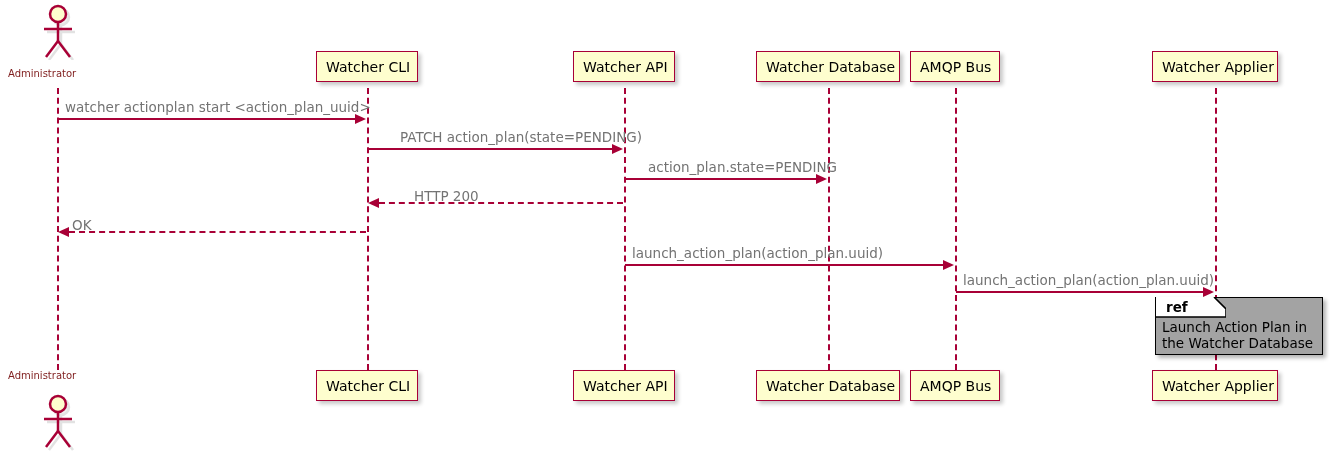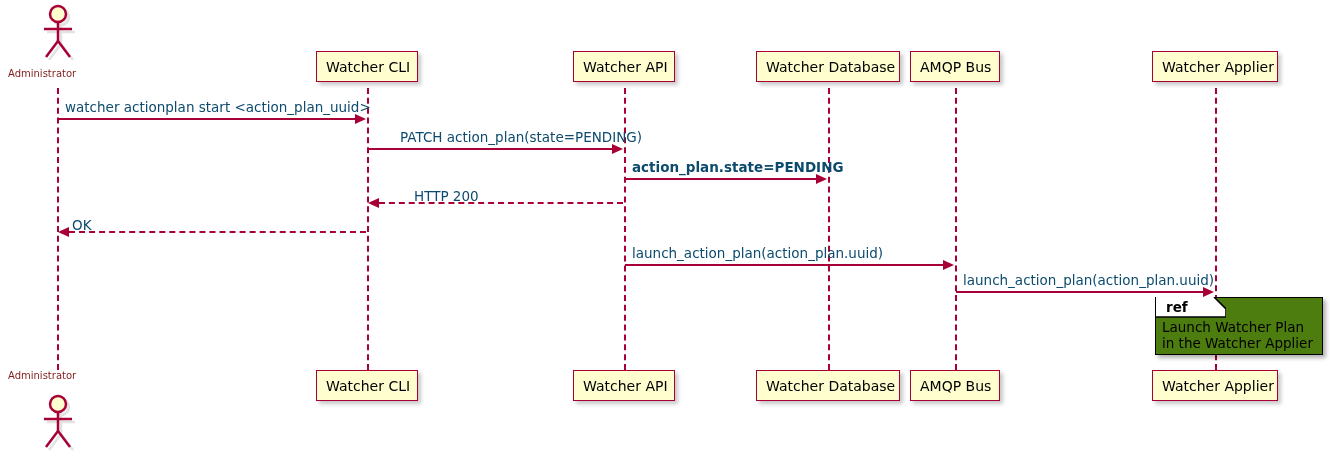--- a/index.html
+++ b/index.html
@@ -74,29 +74,29 @@
     border-left: 11px solid #A80036;
   }
   .arrow-head.left {
     border-top: 5px solid transparent;
     border-bottom: 5px solid transparent;
     border-right: 11px solid #A80036;
   }
   .msg-label {
     position: absolute;
     font-size: 13.5px;
-    color: #0c4a6e;
+    color: #737373;
     white-space: nowrap;
   }
 
   
   .ref-box {
     position: absolute;
     box-sizing: border-box;
-    background: #4d7c0f;
+    background: #a3a3a3;
     border: 1.5px solid #000000;
     box-shadow: 3px 3px 4px rgba(0,0,0,0.30);
   }
   .ref-tab {
     position: absolute;
     left: 0;
     top: 0;
     height: 19px;
     box-sizing: border-box;
     background: #FFFFFF;
@@ -162,21 +162,21 @@
   <div class="participant" style="left:1152px; top:51px; width:126px;">Watcher Applier</div>
 
   <div class="msg-label" style="left:65px; top:99px;">watcher actionplan start &lt;action_plan_uuid&gt;</div>
   <div class="msg-line" style="left:58px; top:118px; width:298px;"></div>
   <div class="arrow-head right" style="left:355px; top:114px;"></div>
 
   <div class="msg-label" style="left:375px; top:129px;margin-left:25px;">PATCH action_plan(state=PENDING)</div>
   <div class="msg-line" style="left:368px; top:148px; width:245px;"></div>
   <div class="arrow-head right" style="left:612px; top:144px;"></div>
 
-  <div class="msg-label" style="left:632px; top:159px;font-weight:bold;">action_plan.state=PENDING</div>
+  <div class="msg-label" style="left:648px; top:159px;">action_plan.state=PENDING</div>
   <div class="msg-line" style="left:625px; top:178px; width:192px;"></div>
   <div class="arrow-head right" style="left:816px; top:174px;"></div>
 
   <div class="msg-label" style="left:382px; top:188px;margin-left:32px;">HTTP 200</div>
   <div class="msg-line dashed" style="left:379px; top:202px; width:244px;"></div>
   <div class="arrow-head left" style="left:368px; top:198px;"></div>
 
   <div class="msg-label" style="left:72px; top:217px;">OK</div>
   <div class="msg-line dashed" style="left:69px; top:231px; width:297px;"></div>
   <div class="arrow-head left" style="left:58px; top:227px;"></div>
@@ -190,21 +190,21 @@
   <div class="arrow-head right" style="left:1203px; top:287px;"></div>
 
   <div class="ref-box" style="left:1155px; top:297px; width:168px; height:58px;">
     <div class="ref-tab" style="width:58px;">
       <svg width="70" height="21" viewBox="0 0 70 21" style="position:absolute; left:0; top:-1px;">
         <path d="M0,0 L58,0 L70,12 L70,20 L0,20 Z" fill="#FFFFFF" stroke="none"></path>
         <path d="M58,0 L70,12 L70,20 L0,20" fill="none" stroke="#000000" stroke-width="1.6"></path>
       </svg>
     </div>
     <div class="ref-tab-label">ref</div>
-    <div class="ref-body">Launch Watcher Plan in the Watcher Applier</div>
+    <div class="ref-body">Launch Action Plan in the Watcher Database</div>
   </div>
 
   <div class="actor-label" style="left:8px; top:370px;">Administrator</div>
   <div class="actor" style="left:31px; top:392px;">
     <svg width="54" height="62" viewBox="0 0 54 62">
       <g transform="translate(3,3)">
         <g stroke="#bfbfbf" stroke-width="2.5" fill="none" opacity="0.45" transform="translate(3,3)">
           <circle cx="24" cy="9" r="8" fill="#dddddd"></circle>
           <line x1="24" y1="17" x2="24" y2="36"></line>
           <line x1="10" y1="24" x2="38" y2="24"></line>

